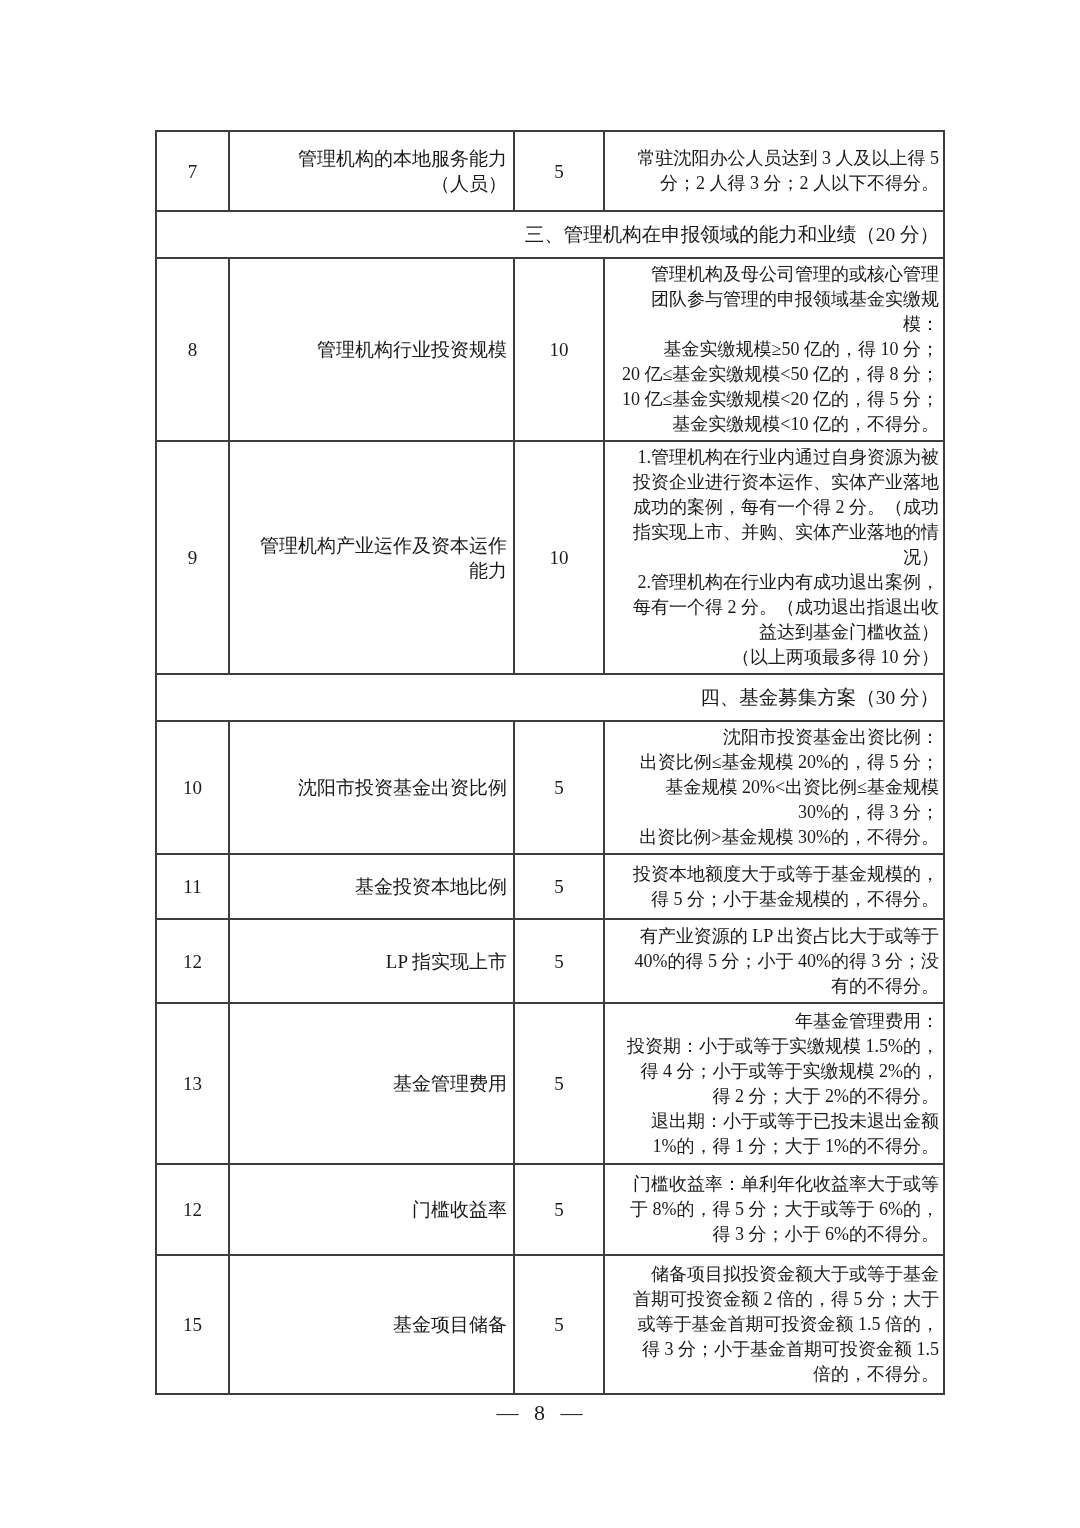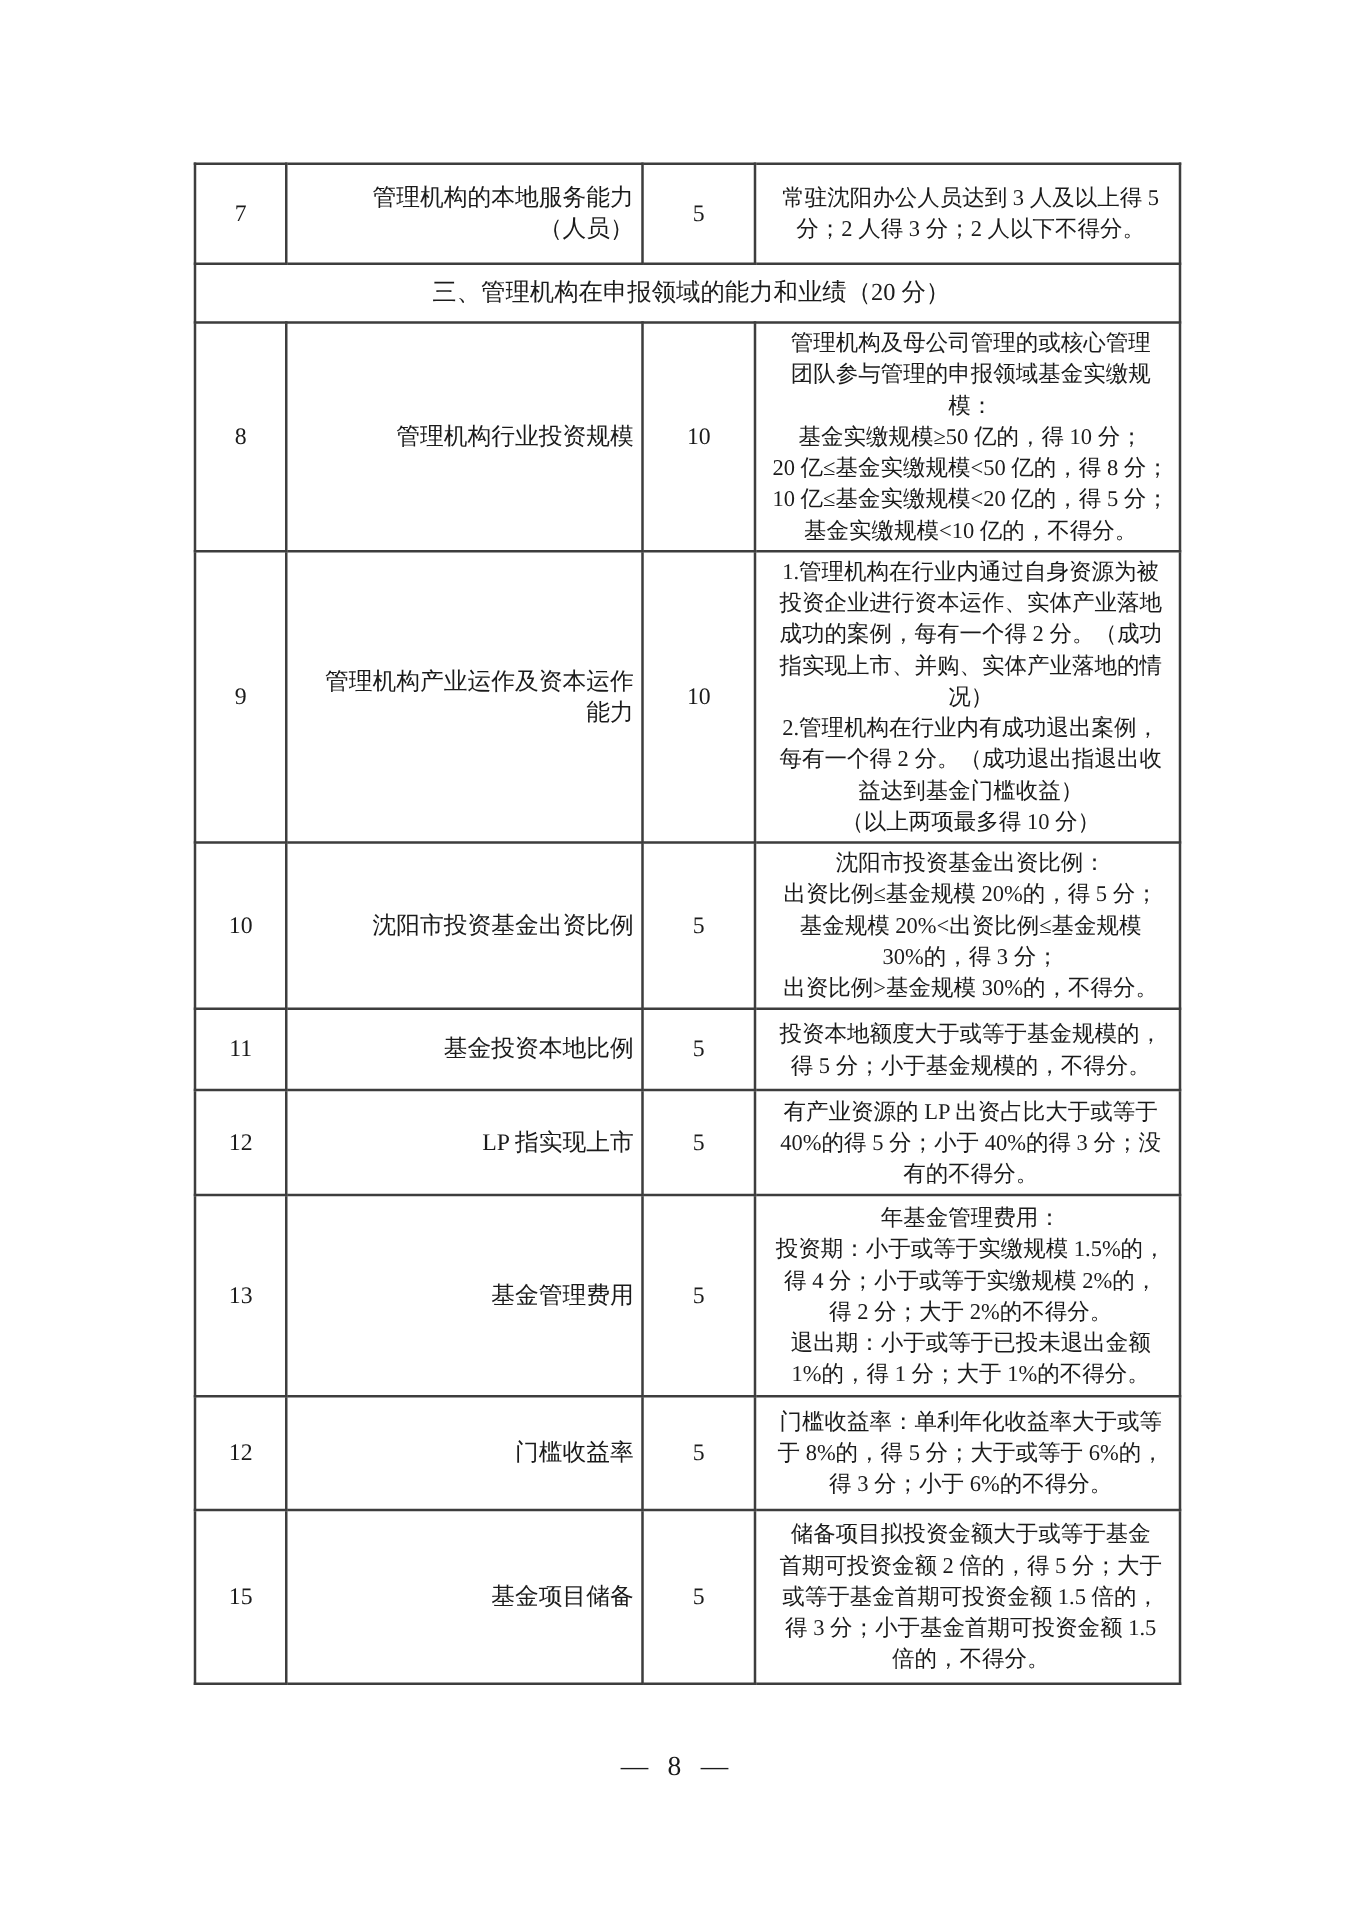--- a/index.html
+++ b/index.html
@@ -46,25 +46,25 @@
   td.num, td.score {
     text-align: center;
     font-size: 19px;
   }
   td.name {
     text-align: right;
     padding: 2px 6px;
     font-size: 19px;
   }
   td.crit {
-    text-align: center;
+    text-align: right;
     padding: 3px 4px 3px 9px;
   }
   td.section {
-    text-align: center;
+    text-align: right;
     padding: 2px 4px 2px 10px;
     font-size: 19.5px;
     white-space: nowrap;
   }
   tr.h80  { height: 80px;  }
   tr.h47  { height: 47px;  }
   tr.h175 { height: 175px; }
   tr.h223 { height: 223px; }
   tr.h126 { height: 126px; }
   tr.h65  { height: 65px;  }
@@ -129,20 +129,23 @@
         <td class="crit">1.管理机构在行业内通过自身资源为被
 投资企业进行资本运作、实体产业落地
 成功的案例，每有一个得 2 分。（成功
 指实现上市、并购、实体产业落地的情
 况）
 2.管理机构在行业内有成功退出案例，
 每有一个得 2 分。（成功退出指退出收
 益达到基金门槛收益）
 （以上两项最多得 10 分）</td>
       </tr>
+      <tr class="h47">
+        <td class="section" colspan="4">四、基金募集方案（30 分）</td>
+      </tr>
       <tr class="h126">
         <td class="num">10</td>
         <td class="name">沈阳市投资基金出资比例</td>
         <td class="score">5</td>
         <td class="crit">沈阳市投资基金出资比例：
 出资比例≤基金规模 20%的，得 5 分；
 基金规模 20%&lt;出资比例≤基金规模
 30%的，得 3 分；
 出资比例&gt;基金规模 30%的，不得分。</td>
       </tr>

